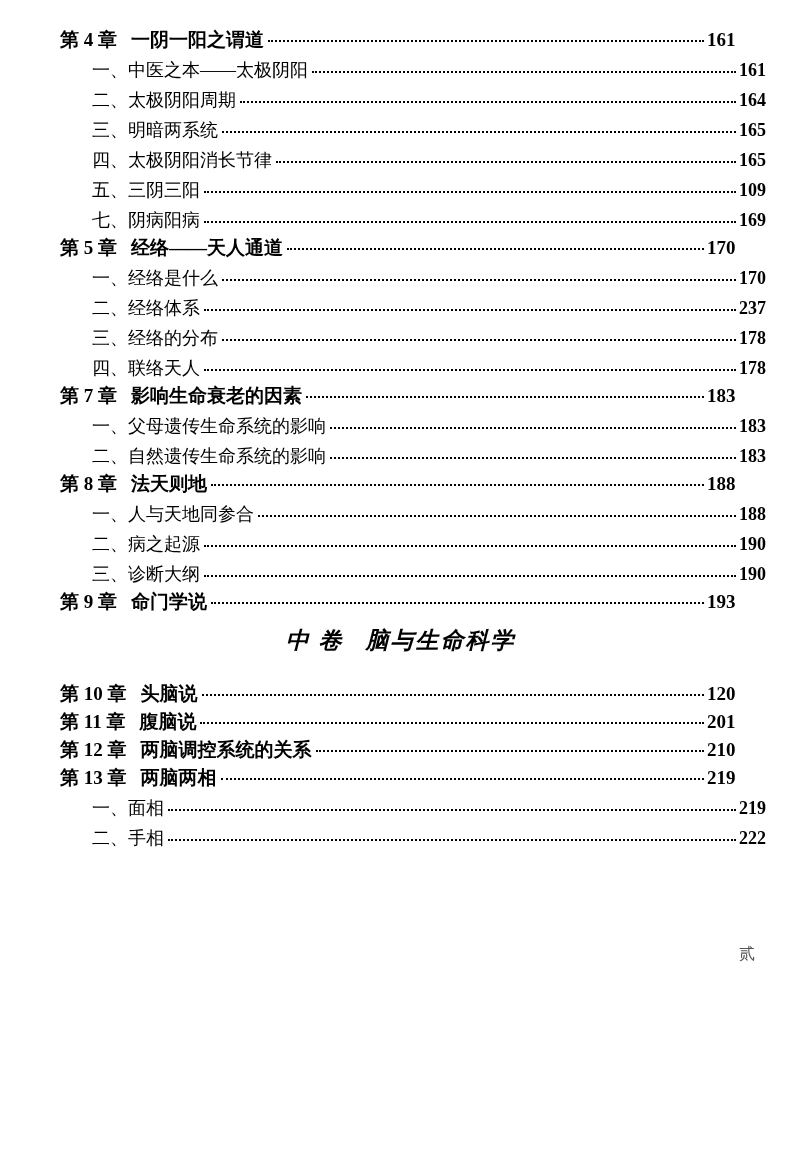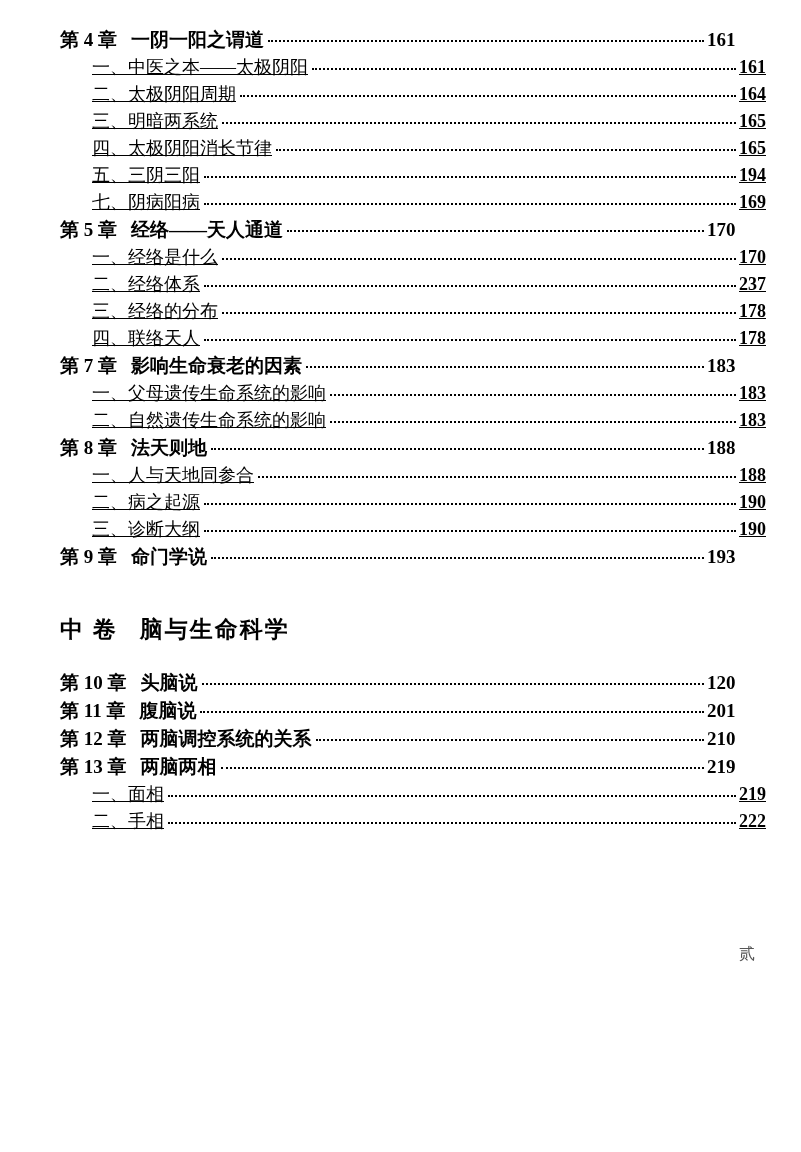--- a/index.html
+++ b/index.html
@@ -38,23 +38,22 @@
     font-weight: bold;
     line-height: 1.0;
     margin: 0 0 9px 0;
     padding-left: 0px;
   }
   
   .lvl2 {
     font-size: 18px;
     font-weight: normal;
     line-height: 1.0;
-    margin: 0 0 9px 0;
+    margin: 12px 0 9px 0;
     padding-left: 32px;
-    text-decoration: underline;
   }
   .title {
     flex: 0 0 auto;
   }
   .chapnum {
     display: inline-block;
   }
   .chapgap {
     display: inline-block;
     width: 14px;
@@ -75,24 +74,26 @@
     flex: 0 0 auto;
     font-weight: bold;
     font-size: 18px;
     text-align: left;
     min-width: 34px;
   }
   .lvl1 .pageno {
     font-size: 19px;
   }
   .section-head {
+    text-align: center;
     font-size: 23px;
     font-weight: bold;
     letter-spacing: 2px;
-    margin: 48px 0 28px 0;
+    margin: 14px 0 28px 0;
+    font-style: italic;
   }
   .sh-gap {
     display: inline-block;
     width: 22px;
   }
   .folio {
     position: absolute;
     right: 46px;
     bottom: 22px;
     font-size: 16px;
@@ -127,21 +128,21 @@
         <span class="pageno">165</span>
       </div>
       <div class="entry lvl2">
         <span class="title"><span>四、太极阴阳消长节律</span></span>
         <span class="dots"></span>
         <span class="pageno">165</span>
       </div>
       <div class="entry lvl2">
         <span class="title"><span>五、三阴三阳</span></span>
         <span class="dots"></span>
-        <span class="pageno">194</span>
+        <span class="pageno">109</span>
       </div>
       <div class="entry lvl2">
         <span class="title"><span>七、阴病阳病</span></span>
         <span class="dots"></span>
         <span class="pageno">169</span>
       </div>
       <div class="entry lvl1">
         <span class="title"><span class="chapnum">第 5 章</span><span class="chapgap"></span><span>经络——天人通道</span></span>
         <span class="dots"></span>
         <span class="pageno">170</span>

